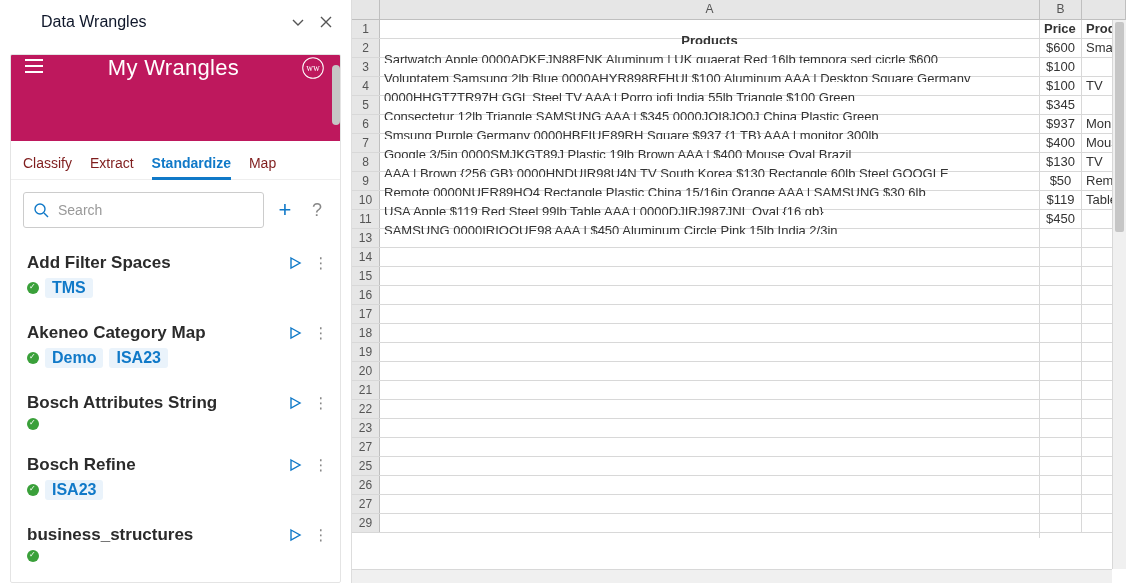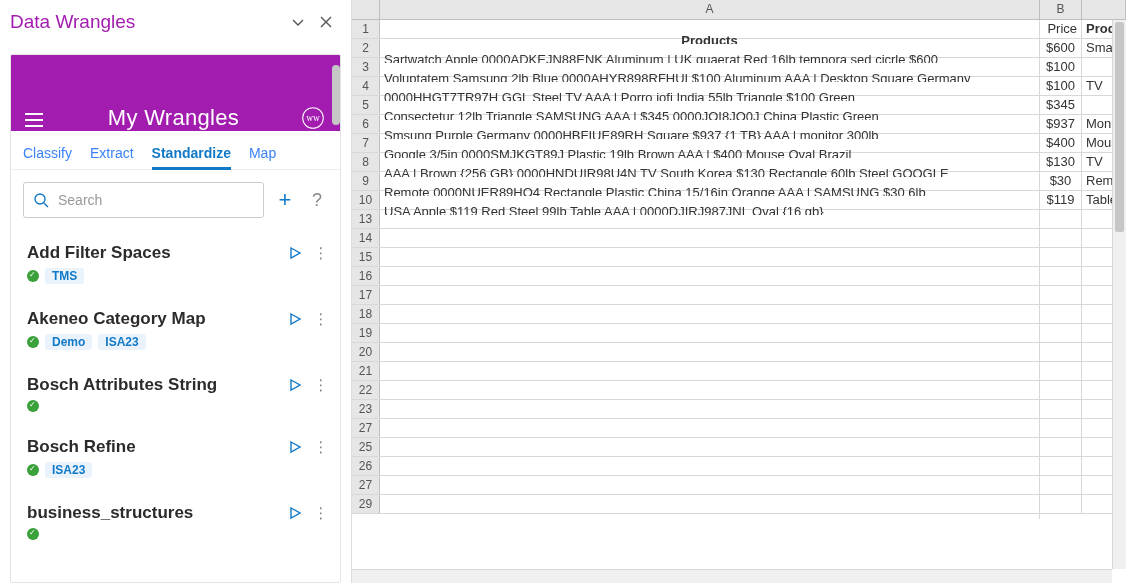--- a/index.html
+++ b/index.html
@@ -23,23 +23,24 @@
     flex-direction: column;
     position: relative;
   }
   .pane-header {
     height: 44px;
     display: flex;
     align-items: center;
     padding: 0 14px 0 10px;
   }
   .pane-title {
-    font-size: 19px;
-    color: #a21caf;
+    font-size: 16px;
+    color: #0f172a;
     flex: 1;
+    margin-left: 31px;
   }
   .pane-header .icon {
     width: 22px;
     height: 22px;
     display: inline-flex;
     align-items: center;
     justify-content: center;
     color: #555;
     margin-left: 6px;
     cursor: pointer;
@@ -59,24 +60,24 @@
   .card-scrollbar {
     position: absolute;
     right: 0;
     top: 10px;
     width: 8px;
     height: 60px;
     background: #c6c6c6;
     border-radius: 4px;
   }
   .blue-banner {
-    background: #a21caf;
-    height: 76px;
-    display: flex;
-    align-items: flex-end;
+    background: #be185d;
+    height: 86px;
+    display: flex;
+    align-items: flex-start;
     padding: 0 14px;
     color: #fff;
   }
   .hamburger {
     width: 22px; height: 22px;
     display: inline-flex; flex-direction: column; justify-content: center; gap: 4px;
     cursor: pointer;
   }
   .hamburger span { display:block; height:2px; background:#fff; width:18px; }
   .banner-title {
@@ -93,21 +94,21 @@
   .ww-icon svg { width:24px; height:24px; }
   .tabs {
     display: flex;
     gap: 18px;
     padding: 10px 12px 0 12px;
     border-bottom: 1px solid #eee;
     font-size: 14px;
   }
   .tab {
     padding: 4px 0 8px 0;
-    color: #3b82f6;
+    color: #7f1d1d;
     cursor: pointer;
     position: relative;
   }
   .tab.active {
     color: #1079c8;
     font-weight: 600;
   }
   .tab.active::after {
     content: "";
     position: absolute;
@@ -144,21 +145,21 @@
   .help-btn { width:22px; height:22px; display:inline-flex; align-items:center; justify-content:center; font-size:18px; color:#888; cursor:pointer;}
   .wrangle-list { flex:1; overflow:auto; padding: 8px 4px 4px 12px;}
   .wrangle-item { padding: 10px 4px 14px 4px; }
   .wrangle-head { display:flex; align-items:center; gap:4px; }
   .wrangle-title { font-size:17px; font-weight:600; color:#2b2b2b; flex:1; }
   .run-btn { width:22px; height:22px; color:#1079c8; display:inline-flex; align-items:center; justify-content:center; cursor:pointer;}
   .more-btn { width:22px; height:22px; color:#888; display:inline-flex; align-items:center; justify-content:center; cursor:pointer; font-size:15px; letter-spacing:0.5px;}
   .wrangle-sub { display:flex; align-items:center; gap:6px; margin-top:4px;}
   .status-dot { width:12px; height:12px; border-radius:50%; background:#3aa03a; display:inline-block; position:relative;}
   .status-dot::after { content:"✓"; color:#fff; font-size:8px; position:absolute; left:2px; top:0px; }
-  .tag { font-size:12px; color:#1079c8; background:#eaf3fb; padding:1px 7px; border-radius:3px; font-weight:600;}
+  .tag { font-size:16px; color:#1079c8; background:#eaf3fb; padding:1px 7px; border-radius:3px; font-weight:600;}
   
   .sheet {
     flex: 1;
     height: 100%;
     background: #fff;
     display: flex;
     flex-direction: column;
     position: relative;
   }
   .col-header {
@@ -173,21 +174,21 @@
   .colA { flex:1; border-right:1px solid #bfbfbf; text-align:center; line-height:19px;}
   .colB { width:42px; border-right:1px solid #bfbfbf; text-align:center; line-height:19px;}
   .colC { width:44px; text-align:center; line-height:19px; border-right:1px solid #bfbfbf;}
   .rows { flex:1; overflow:hidden; }
   .row { display:flex; height:19px; border-bottom:1px solid #d8d8d8; font-size:13px; }
   .rownum { width:28px; background:#e6e6e6; border-right:1px solid #bfbfbf; text-align:center; font-size:12px; color:#555; line-height:18px;}
   .cellA { flex:1; border-right:1px solid #d8d8d8; padding:12px 4px; white-space:nowrap; overflow:hidden; line-height:18px;}
   .cellB { width:42px; border-right:1px solid #d8d8d8; padding:0 4px; text-align:center; line-height:18px; white-space:nowrap; overflow:hidden;}
   .cellC { width:44px; padding:0 4px; line-height:18px; white-space:nowrap; overflow:hidden; border-right:1px solid #d8d8d8;}
   .row.header-row .cellA { text-align:center; font-weight:700; }
-  .row.header-row .cellB { font-weight:400; text-align:right; }
+  .row.header-row .cellB { font-weight:700; text-align:left; }
   .row.header-row .cellC { font-weight:700; }
   .vscroll {
     position:absolute; right:0; top:20px; bottom:14px; width:14px; background:#f0f0f0; border-left:1px solid #d8d8d8;
   }
   .vscroll-thumb { position:absolute; top:2px; left:2px; right:2px; height:210px; background:#c6c6c6; border-radius:2px;}
   .hscroll {
     position:absolute; left:0; right:14px; bottom:0; height:14px; background:#f0f0f0; border-top:1px solid #d8d8d8;
   }
 </style>
 </head>
@@ -378,28 +379,34 @@
       </div>
       <div class="row">
         <div class="rownum">8</div>
         <div class="cellA">AAA | Brown {256 GB} 0000HNDUIR98U4N TV South Korea $130 Rectangle 60lb Steel GOOGLE</div>
         <div class="cellB">$130</div>
         <div class="cellC">TV</div>
       </div>
       <div class="row">
         <div class="rownum">9</div>
         <div class="cellA">Remote 0000NUER89HO4 Rectangle Plastic China 15/16in  Orange AAA | SAMSUNG      $30 6lb</div>
-        <div class="cellB">$30</div>
+        <div class="cellB">$50</div>
         <div class="cellC">Remo</div>
       </div>
       <div class="row">
         <div class="rownum">10</div>
         <div class="cellA">USA Apple      $119 Red Steel 99lb Table AAA | 0000DJIRJ987JNL Oval {16 gb}</div>
         <div class="cellB">$119</div>
         <div class="cellC">Table</div>
+      </div>
+      <div class="row">
+        <div class="rownum">11</div>
+        <div class="cellA">SAMSUNG      0000IRIOOUE98 AAA | $450 Aluminum Circle Pink 15lb India 2/3in</div>
+        <div class="cellB">$450</div>
+        <div class="cellC"></div>
       </div>
       <div class="row">
         <div class="rownum">13</div>
         <div class="cellA"></div>
         <div class="cellB"></div>
         <div class="cellC"></div>
       </div>
       <div class="row">
         <div class="rownum">14</div>
         <div class="cellA"></div>

